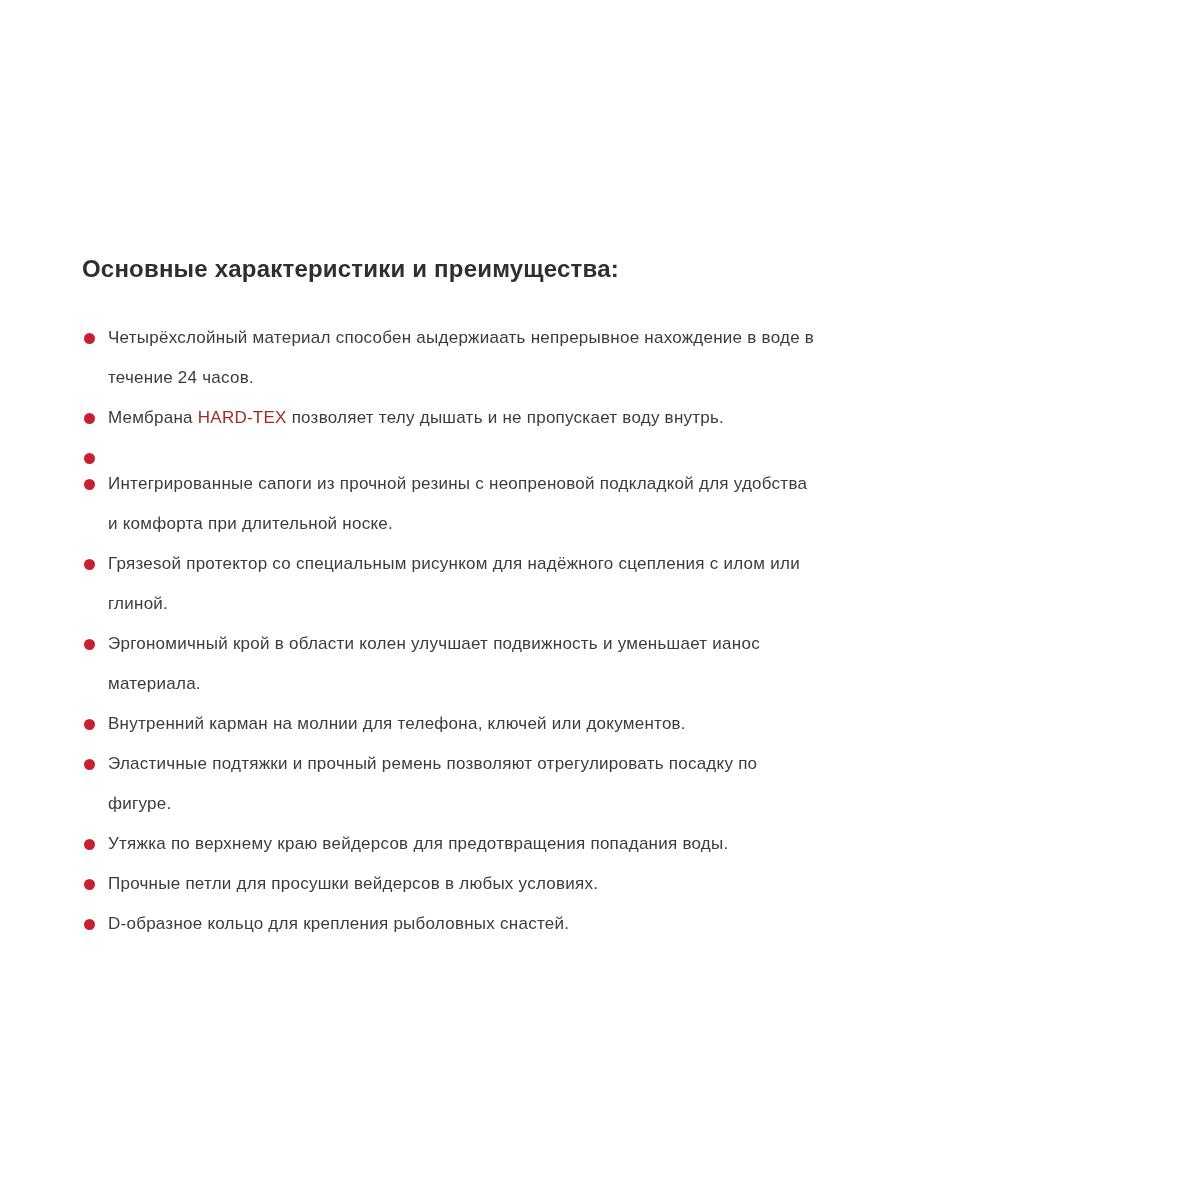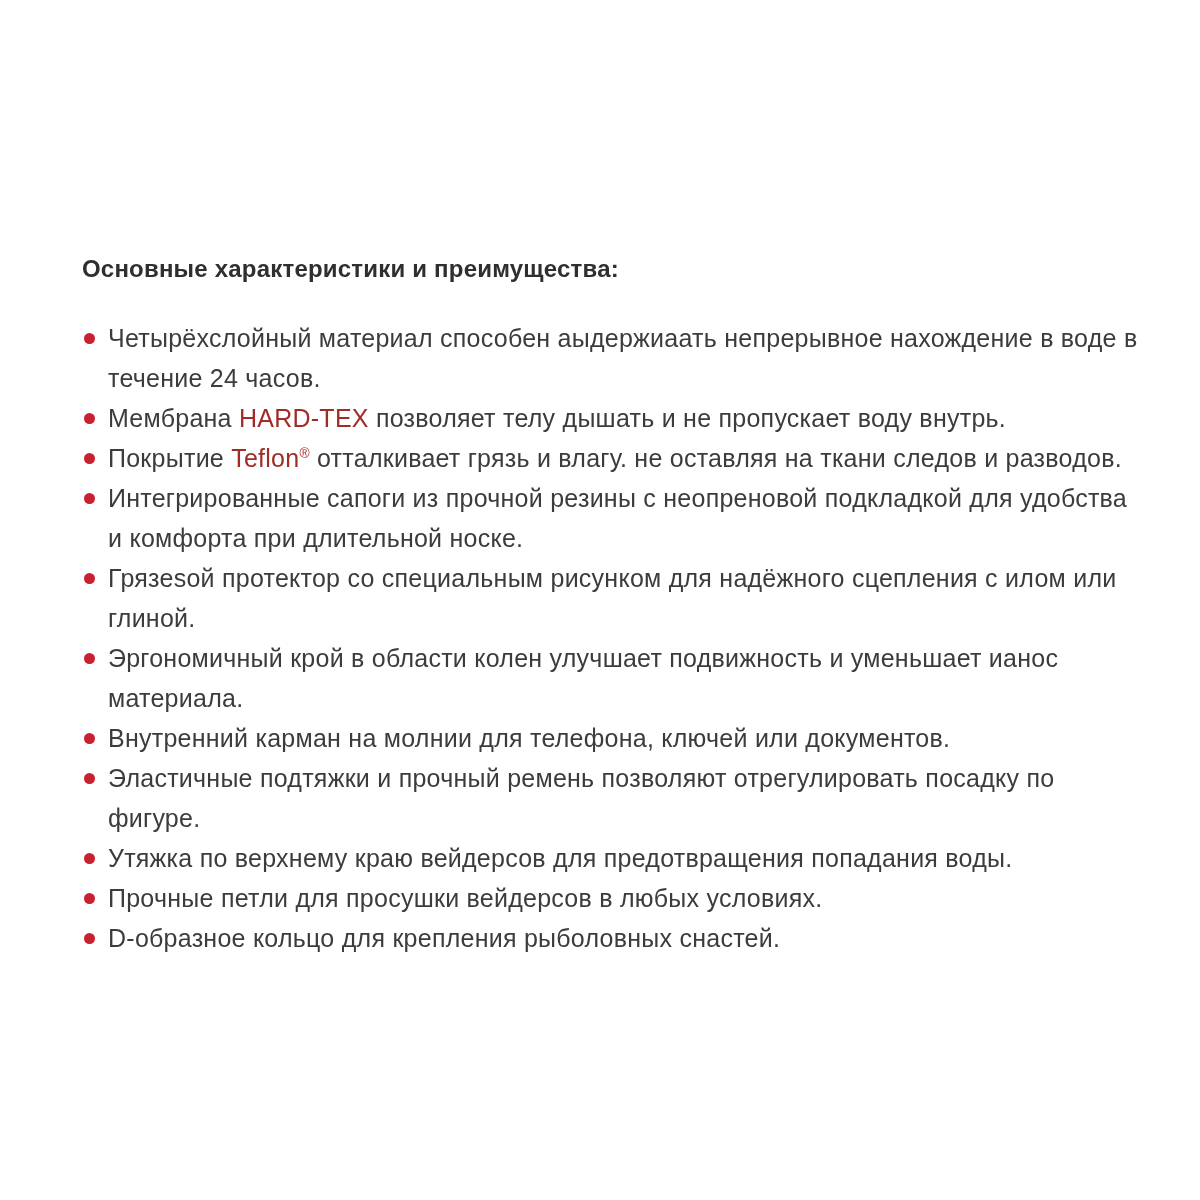--- a/index.html
+++ b/index.html
@@ -48,21 +48,21 @@
   .dot {
     flex: 0 0 auto;
     width: 11px;
     height: 11px;
     border-radius: 50%;
     margin: 15px 0 0 2px;
     background: var(--bullet-color, #c62130);
   }
   .txt {
     margin-left: 13px;
-    font-size: 25px;
+    font-size: 17px;
     line-height: 40px;
     color: var(--text-color, #3c3c3e);
     letter-spacing: 0.25px;
     white-space: pre-line;
   }
   .seg-normal { color: inherit; }
   .seg-brand { color: var(--brand-color, #a12c27); text-align: center; }
   sup.seg-sup {
     color: var(--brand-color, #a12c27);
     font-size: 0.55em;
@@ -81,21 +81,20 @@
           <span class="dot"></span>
           <span class="txt"><span class="seg-normal">Четырёхслойный материал способен аыдержиаать непрерывное нахождение в воде в
 течение 24 часов.</span></span>
         </li>
         <li class="feature">
           <span class="dot"></span>
           <span class="txt"><span class="seg-normal">Мембрана </span><span class="seg-brand">HARD-TEX</span><span class="seg-normal"> позволяет телу дышать и не пропускает воду внутрь.</span></span>
         </li>
         <li class="feature">
           <span class="dot"></span>
-          <span class="txt"><span class="seg-normal">Покрытие </span><span class="seg-brand">Teflon</span><sup class="seg-sup">®</sup><span class="seg-normal"> отталкивает грязь и влагу. не оставляя на ткани следов и разводов.</span></span>
         </li>
         <li class="feature">
           <span class="dot"></span>
           <span class="txt"><span class="seg-normal">Интегрированные сапоги из прочной резины с неопреновой подкладкой для удобства
 и комфорта при длительной носке.</span></span>
         </li>
         <li class="feature">
           <span class="dot"></span>
           <span class="txt"><span class="seg-normal">Грязеsой протектор со специальным рисунком для надёжного сцепления с илом или
 глиной.</span></span>

